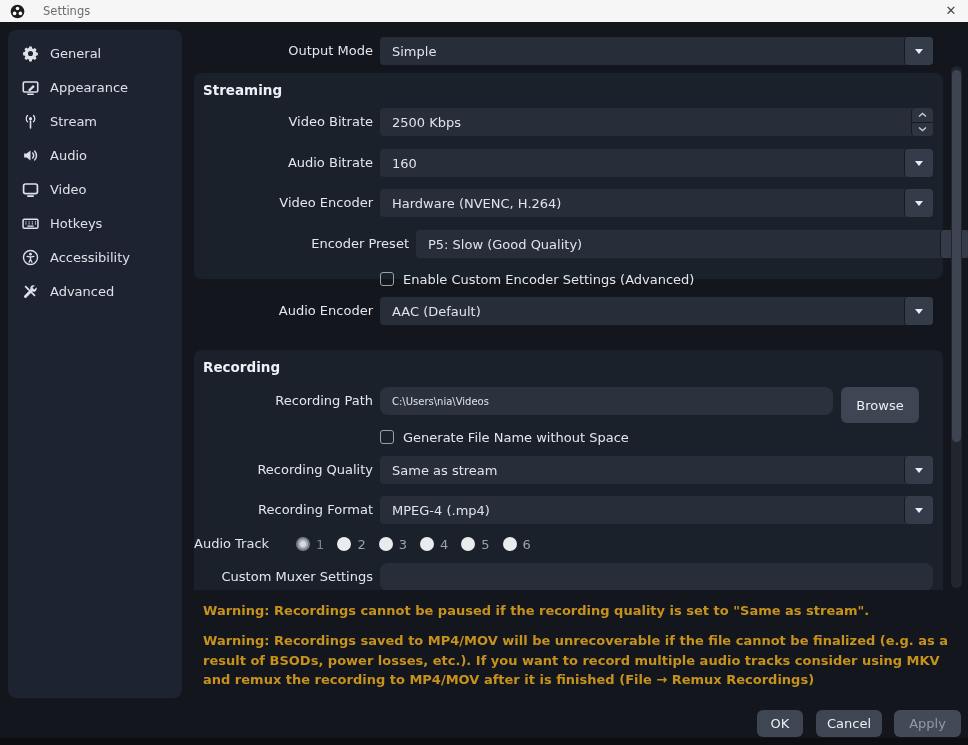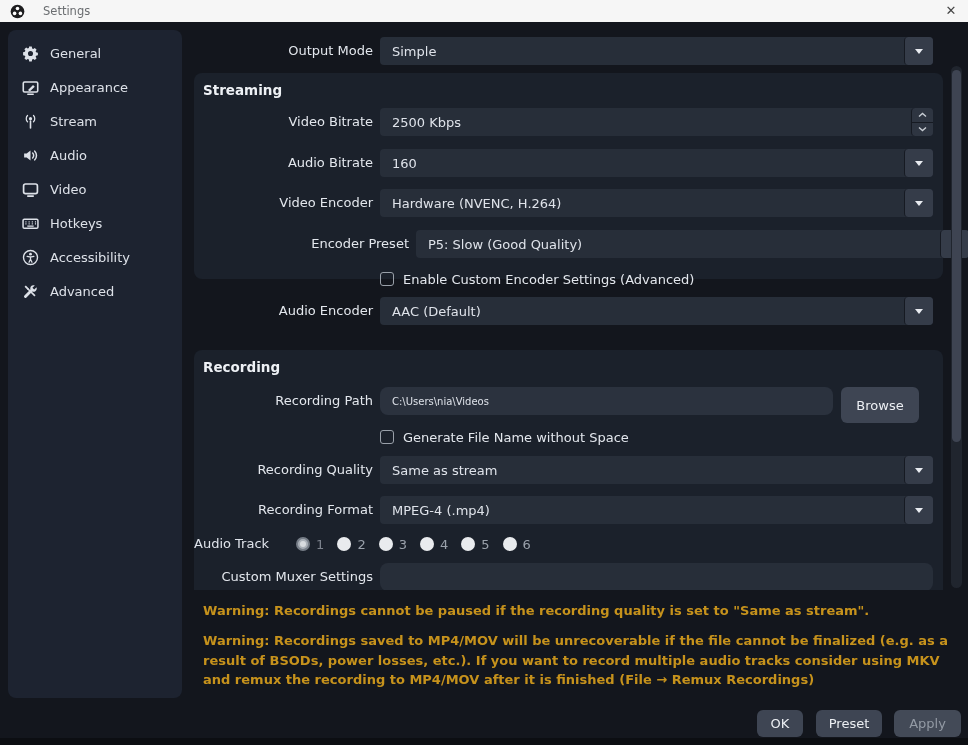--- a/index.html
+++ b/index.html
@@ -283,17 +283,17 @@
   </div>
 
   <div class="warning" style="left:203px;top:601px;width:748px;">Warning: Recordings cannot be paused if the recording quality is set to "Same as stream".</div>
   <div class="warning" style="left:203px;top:631px;width:756px;">Warning: Recordings saved to MP4/MOV will be unrecoverable if the file cannot be finalized (e.g. as a result of BSODs, power losses, etc.). If you want to record multiple audio tracks consider using MKV and remux the recording to MP4/MOV after it is finished (File → Remux Recordings)</div>
 
   <div class="scroll-track">
     <div class="scroll-thumb"></div>
   </div>
 
   <button class="btn footer-btn" style="left:757px;width:46px;">OK</button>
-  <button class="btn footer-btn" style="left:816px;width:66px;">Preset</button>
+  <button class="btn footer-btn" style="left:816px;width:66px;">Cancel</button>
   <button class="btn footer-btn disabled" style="left:894px;width:67px;">Apply</button>
 
   <div class="bottom-edge"></div>
 </div>
 
 </body></html>

